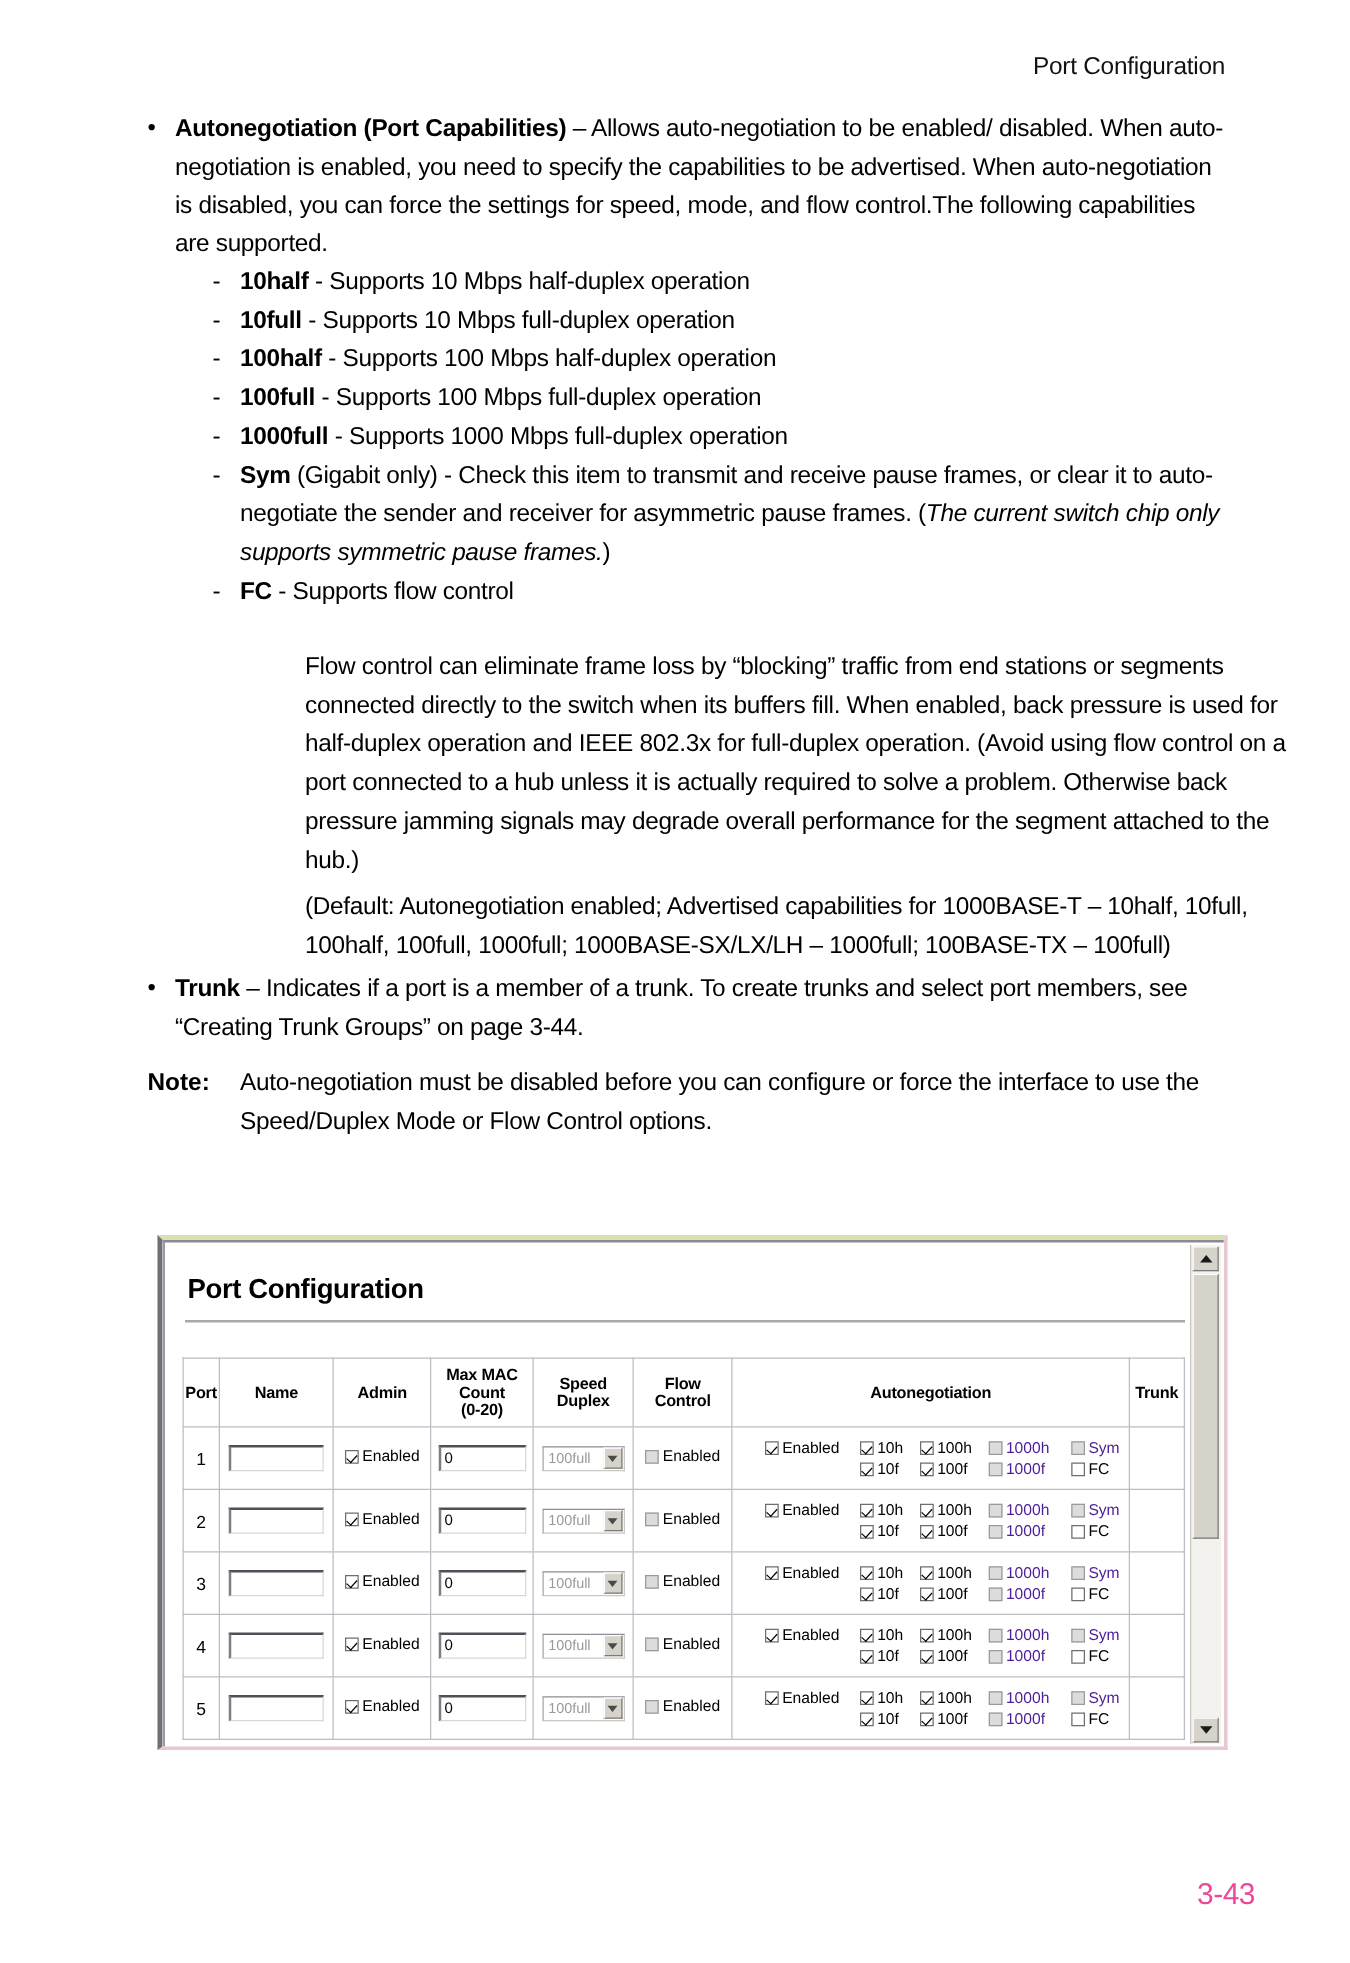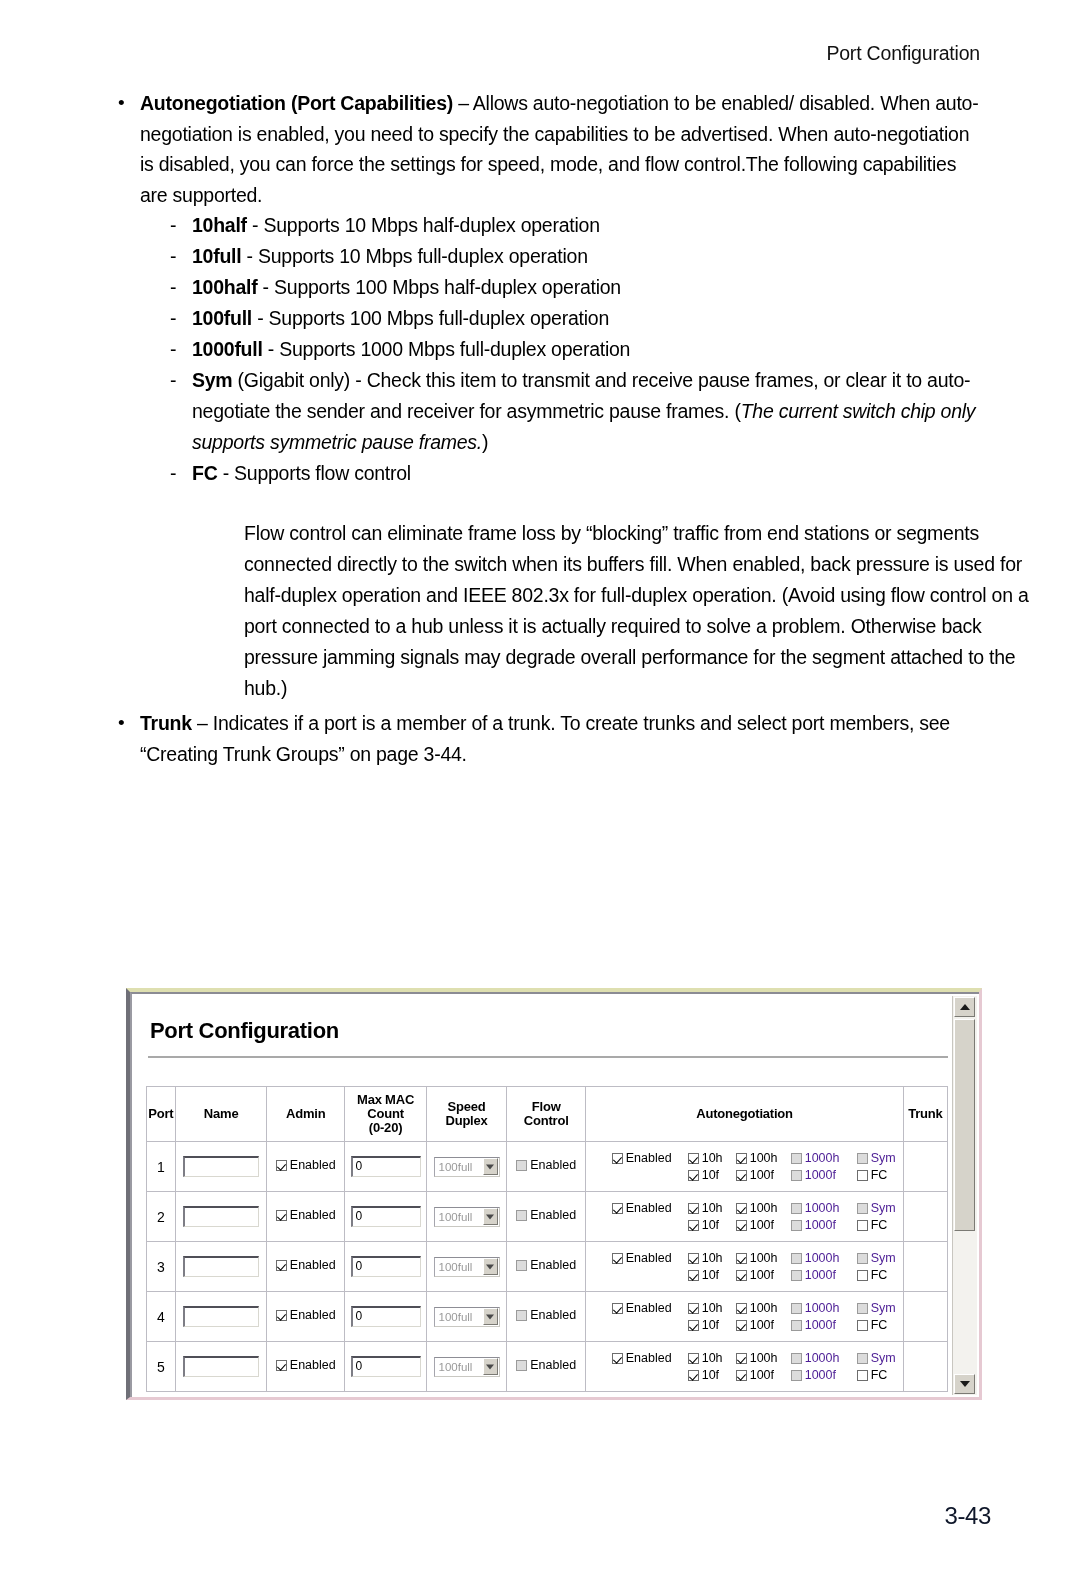--- a/index.html
+++ b/index.html
@@ -360,25 +360,25 @@
   .auto-cell { min-width: 0; }
   .w-en  { min-width: 66px; }
   .w-10  { min-width: 38px; }
   .w-100 { min-width: 45px; }
   .w-1000{ min-width: 56px; }
   .w-sym { min-width: 40px; }
 
   
   .folio {
     position: absolute;
-    right: 89px;
+    right: 76px;
     bottom: 40px;
     font-size: 24px;
     letter-spacing: -0.4px;
-    color: #0f172a;
+    color: #ec4899;
   }
 </style>
 </head>
 <body>
 
 <div class="page">
 
   <div class="running-head">Port Configuration</div>
 
   <div class="content">
@@ -420,27 +420,32 @@
         <div class="dash-body"><b>Sym</b><span> (Gigabit only) - Check this item to transmit and receive pause frames, or clear it to auto-negotiate the sender and receiver for asymmetric pause frames. (</span><i>The current switch chip only supports symmetric pause frames.</i><span>)</span></div>
       </div>
 
       <div class="dash-row">
         <div class="dash-mark">-</div>
         <div class="dash-body"><b>FC</b><span> - Supports flow control</span></div>
       </div>
 
       <div class="indent-para">Flow control can eliminate frame loss by “blocking” traffic from end stations or segments connected directly to the switch when its buffers fill. When enabled, back pressure is used for half-duplex operation and IEEE 802.3x for full-duplex operation. (Avoid using flow control on a port connected to a hub unless it is actually required to solve a problem. Otherwise back pressure jamming signals may degrade overall performance for the segment attached to the hub.)</div>
 
+      <div class="indent-para" style="margin-top:6px;">(Default: Autonegotiation enabled; Advertised capabilities for 1000BASE-T – 10half, 10full, 100half, 100full, 1000full; 1000BASE-SX/LX/LH – 1000full; 100BASE-TX – 100full)</div>
     </div>
 
     <div class="bullet-row" style="margin-top:4px;">
       <div class="bullet-mark">•</div>
       <div class="bullet-body"><b>Trunk</b><span> – Indicates if a port is a member of a trunk. To create trunks and select port members, see “Creating Trunk Groups” on page 3-44.</span></div>
     </div>
 
+    <div class="note-row">
+      <div class="note-label">Note:</div>
+      <div class="note-body">Auto-negotiation must be disabled before you can configure or force the interface to use the Speed/Duplex Mode or Flow Control options.</div>
+    </div>
 
   </div>
 
   <div class="shot">
     <div class="shot-inner">
 
       <div class="shot-title">Port Configuration</div>
       <div class="shot-rule"></div>
 
       <div class="scrollbar">

